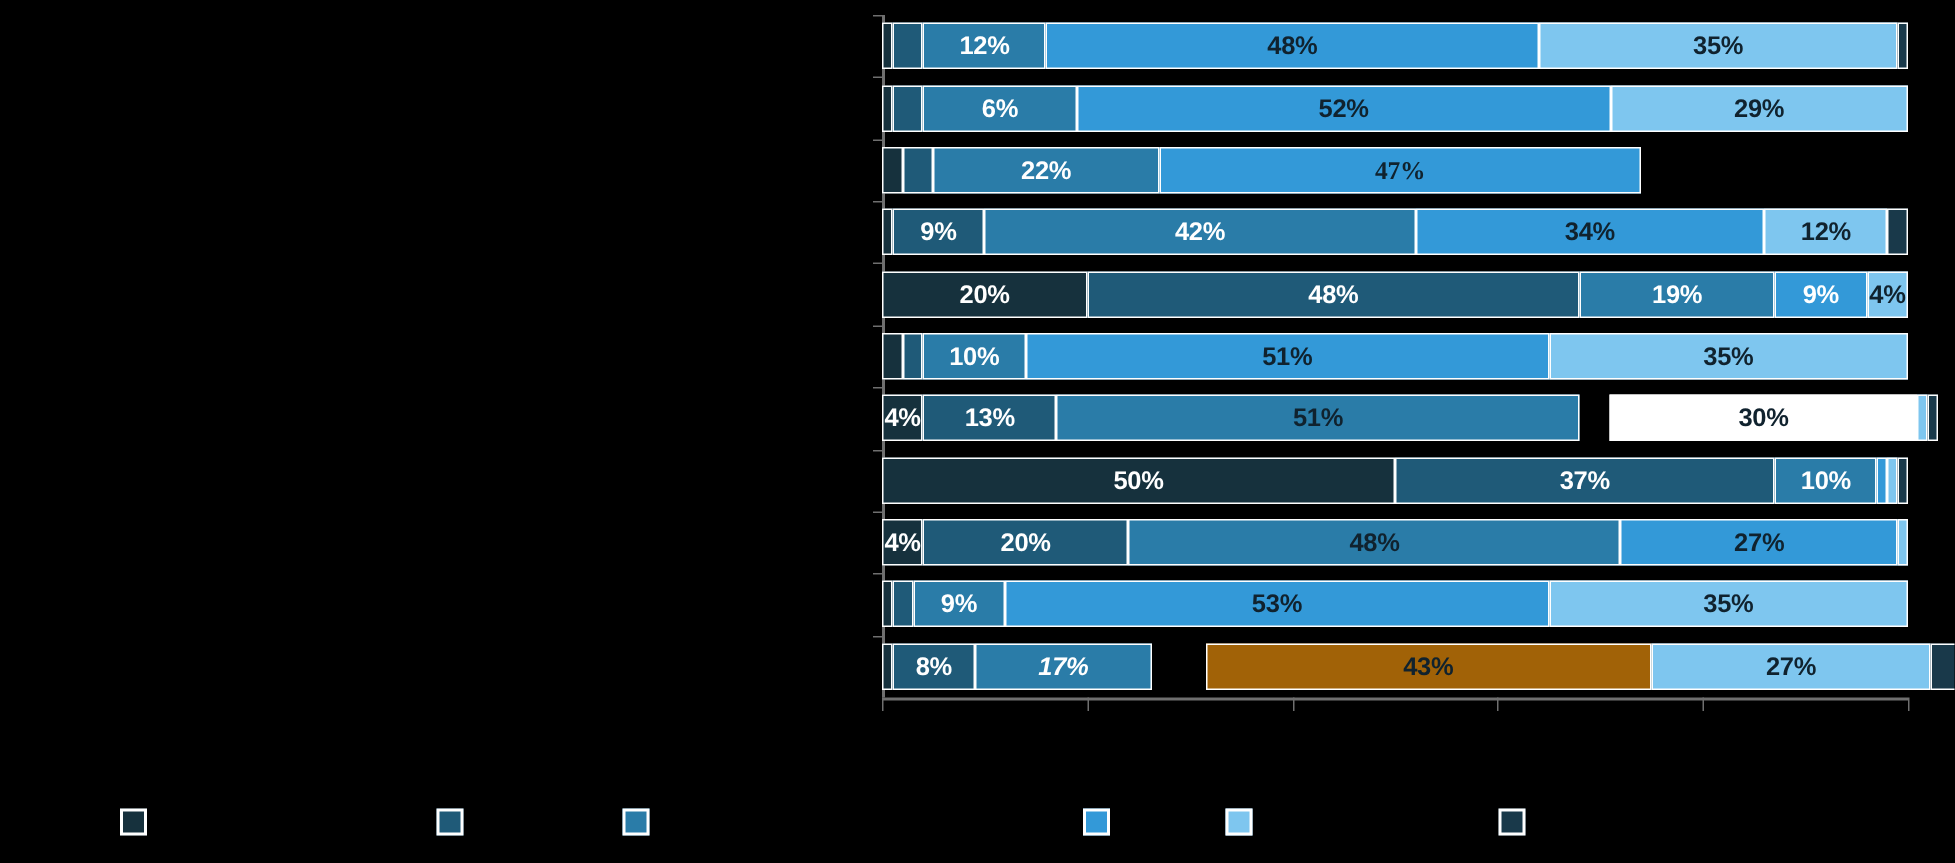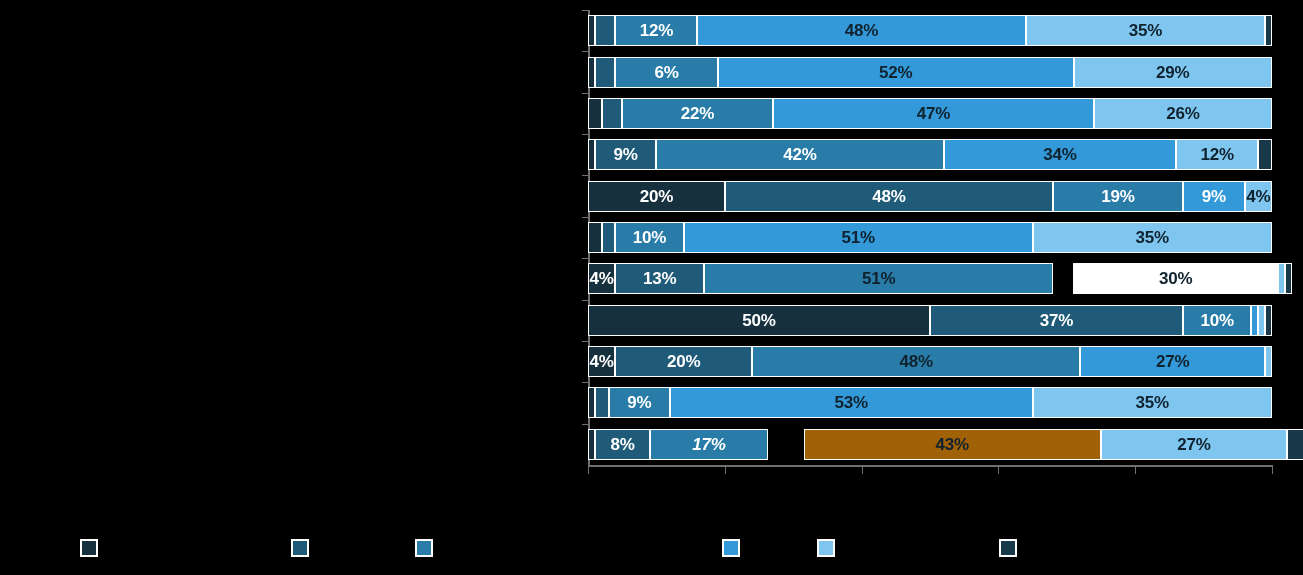--- a/index.html
+++ b/index.html
@@ -183,25 +183,22 @@
           <div class="seg" style="background: rgb(126, 198, 239); width: 198.36px; flex: 0 0 198.36px;">
             <span class="seg-label lbl-dark">29%</span>
           </div>
         </div>
         <div class="bar-row" style="top: 87.9091px;">
           <div class="seg" style="background: rgb(22, 49, 61); width: 13.68px; flex: 0 0 13.68px;"></div>
           <div class="seg" style="background: rgb(31, 90, 120); width: 20.52px; flex: 0 0 20.52px;"></div>
           <div class="seg" style="background: rgb(42, 124, 168); width: 150.48px; flex: 0 0 150.48px;">
             <span class="seg-label lbl-light">22%</span>
           </div>
-          <div class="seg" style="background: rgb(51, 153, 216); width: 321.48px; flex: 0 0 321.48px;">
+          <div class="seg" style="background: rgb(51, 153, 216); width: 321.48px; flex: 0 0 321.48px; font-family: Liberation Serif, serif;">
             <span class="seg-label lbl-dark">47%</span>
-          </div>
-          <div class="seg" style="background: rgb(126, 198, 239); width: 177.84px; flex: 0 0 177.84px;">
-            <span class="seg-label lbl-dark">26%</span>
           </div>
         </div>
         <div class="bar-row" style="top: 129.273px;">
           <div class="seg" style="background: rgb(22, 49, 61); width: 6.84px; flex: 0 0 6.84px;"></div>
           <div class="seg" style="background: rgb(31, 90, 120); width: 61.56px; flex: 0 0 61.56px;">
             <span class="seg-label lbl-light">9%</span>
           </div>
           <div class="seg" style="background: rgb(42, 124, 168); width: 287.28px; flex: 0 0 287.28px;">
             <span class="seg-label lbl-light">42%</span>
           </div>

